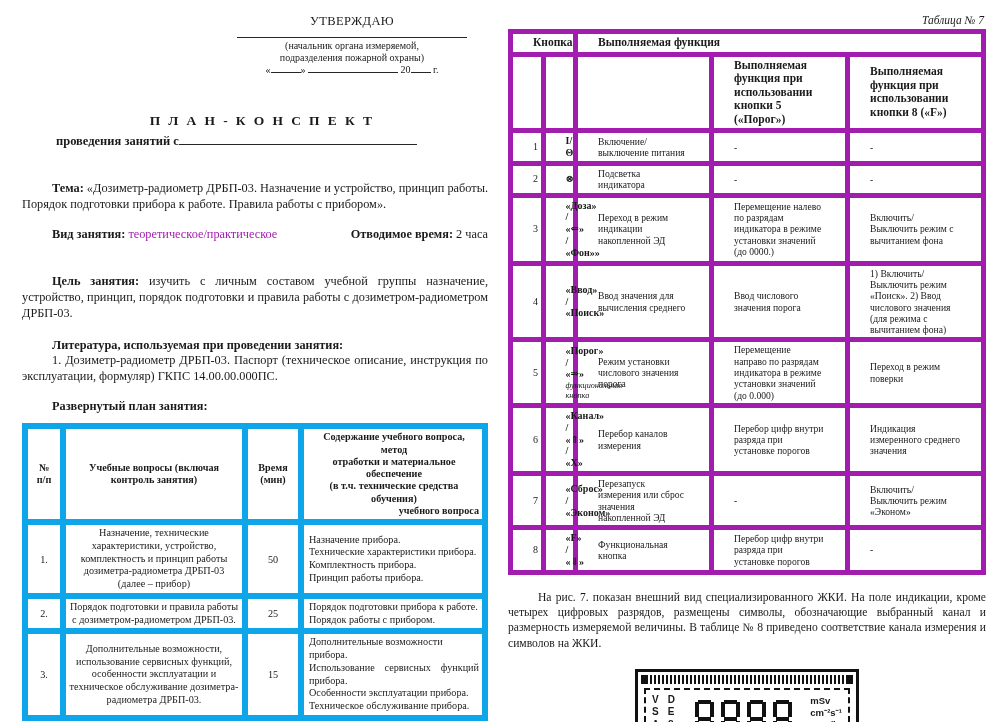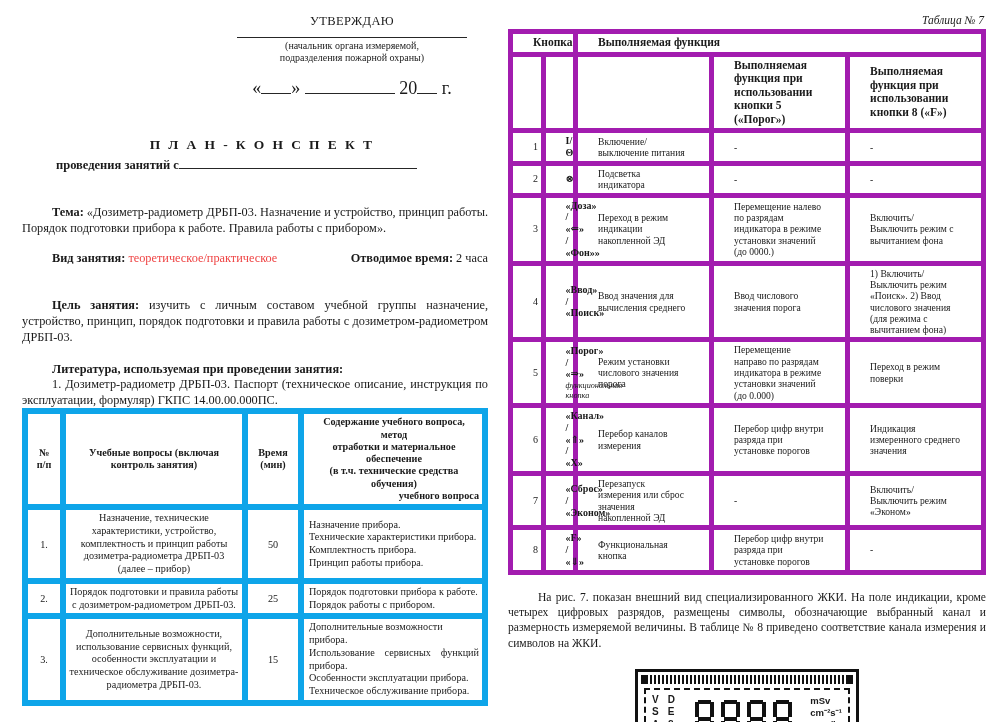--- a/index.html
+++ b/index.html
@@ -51,22 +51,21 @@
   .rule {
     border-bottom: 1px solid #262626;
     height: 1px;
     margin: 0 0 2px 0;
   }
   .approve-sub {
     font-size: 10px;
     line-height: 1.18;
   }
   .date-line {
-    margin-top: 14px;
-    font-size: 18px;
+    font-size: 10px;
     white-space: nowrap;
   }
   .u-sm { display:inline-block; border-bottom:1px solid #262626; width:30px; }
   .u-md { display:inline-block; border-bottom:1px solid #262626; width:90px; }
   .u-xs { display:inline-block; border-bottom:1px solid #262626; width:20px; }
 
   .doc-title {
     margin-top: 38px;
     text-align: center;
     font-weight: bold;
@@ -85,21 +84,21 @@
 
   .para {
     margin-top: 32px;
     font-size: 12.3px;
     line-height: 1.3;
     text-align: justify;
     text-indent: 30px;
   }
   .para b { font-weight: bold; }
   .lead-in { font-weight: bold; }
-  .red { color: #ef4444; text-align: right; }
+  .red { color: #a21caf; text-align: right; }
 
   .type-row {
     margin-top: 14px;
     font-size: 12.3px;
     display: flex;
     justify-content: space-between;
     padding-left: 30px;
   }
   .lit-head {
     margin-top: 16px;
@@ -296,20 +295,21 @@
     </div>
 
     <div class="para">
       <b class="lead-in">Цель занятия:</b>
       <span>изучить с личным составом учебной группы назначение, устройство, принцип, порядок подготовки и правила работы с дозиметром-радиометром ДРБП-03.</span>
     </div>
 
     <div class="lit-head">Литература, используемая при проведении занятия:</div>
     <div class="lit-body">1. Дозиметр-радиометр ДРБП-03. Паспорт (техническое описание, инструкция по эксплуатации, формуляр) ГКПС 14.00.00.000ПС.</div>
 
+    <div class="plan-head">Развернутый план занятия:</div>
 
     <table class="grid">
       <thead>
         <tr>
           <th class="lt-num">
             <div>№</div>
             <div>п/п</div>
           </th>
           <th class="lt-q">
             <div>Учебные вопросы (включая</div>

